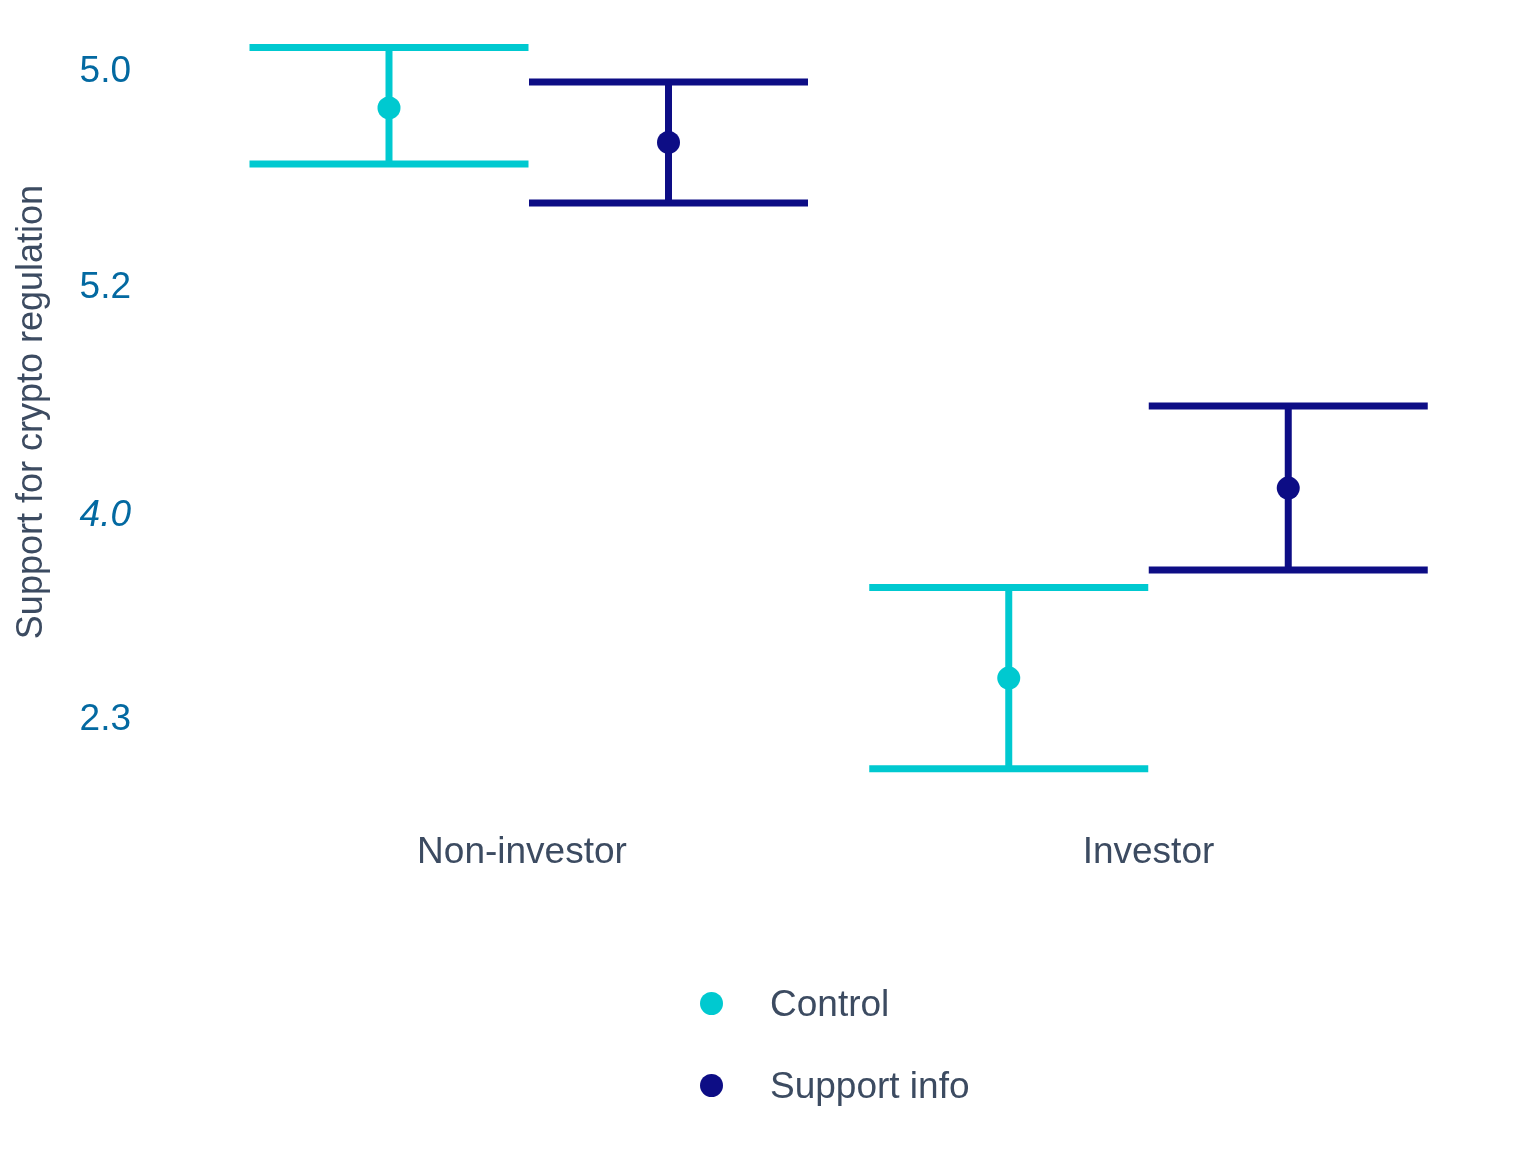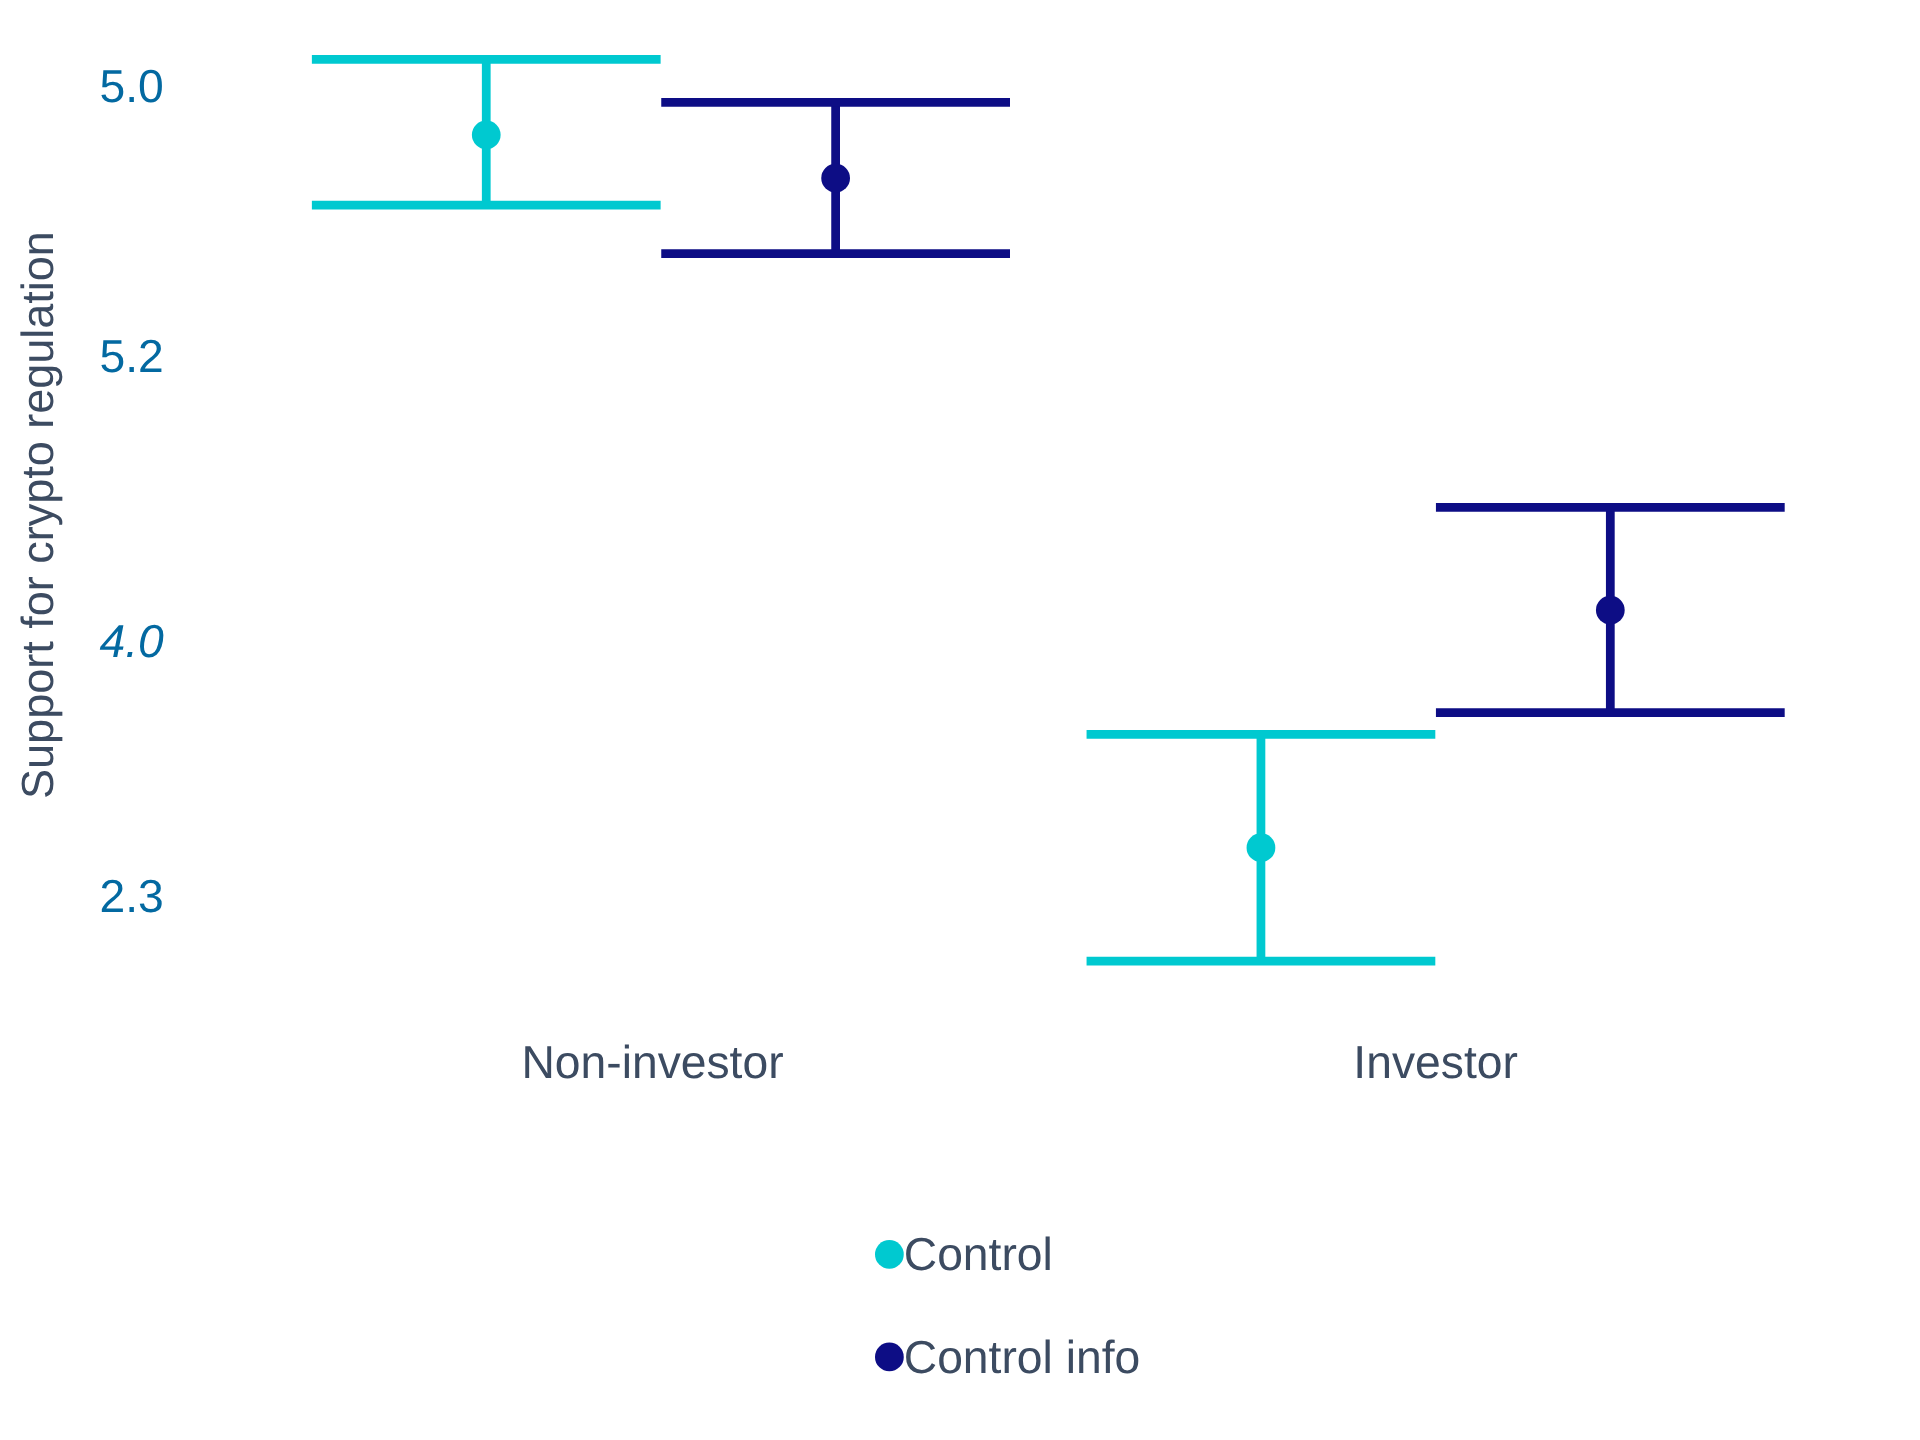--- a/index.html
+++ b/index.html
@@ -66,20 +66,21 @@
     height: 44px;
     margin-bottom: 38px;
   }
   .legend-dot {
     width: 23px;
     height: 23px;
     border-radius: 50%;
     flex: 0 0 auto;
   }
   .legend-label {
+    margin-left: 47px;
     font-size: 37px;
     line-height: 1;
     color: #3c4b61;
     white-space: nowrap;
   }
 </style>
 </head>
 <body>
 
 <div class="stage">
@@ -124,16 +125,16 @@
       <div class="cat-label" style="left: 1148.5px; top: 850px; text-align: center;">Investor</div>
     </div>
 
   <div class="legend">
     <div class="legend-row">
       <span class="legend-dot" style="background: rgb(0, 201, 208);"></span>
       <span class="legend-label">Control</span>
     </div>
     <div class="legend-row">
       <span class="legend-dot" style="background: rgb(13, 13, 133);"></span>
-      <span class="legend-label">Control info</span>
+      <span class="legend-label">Support info</span>
     </div>
   </div>
 </div>
 
 </body></html>

